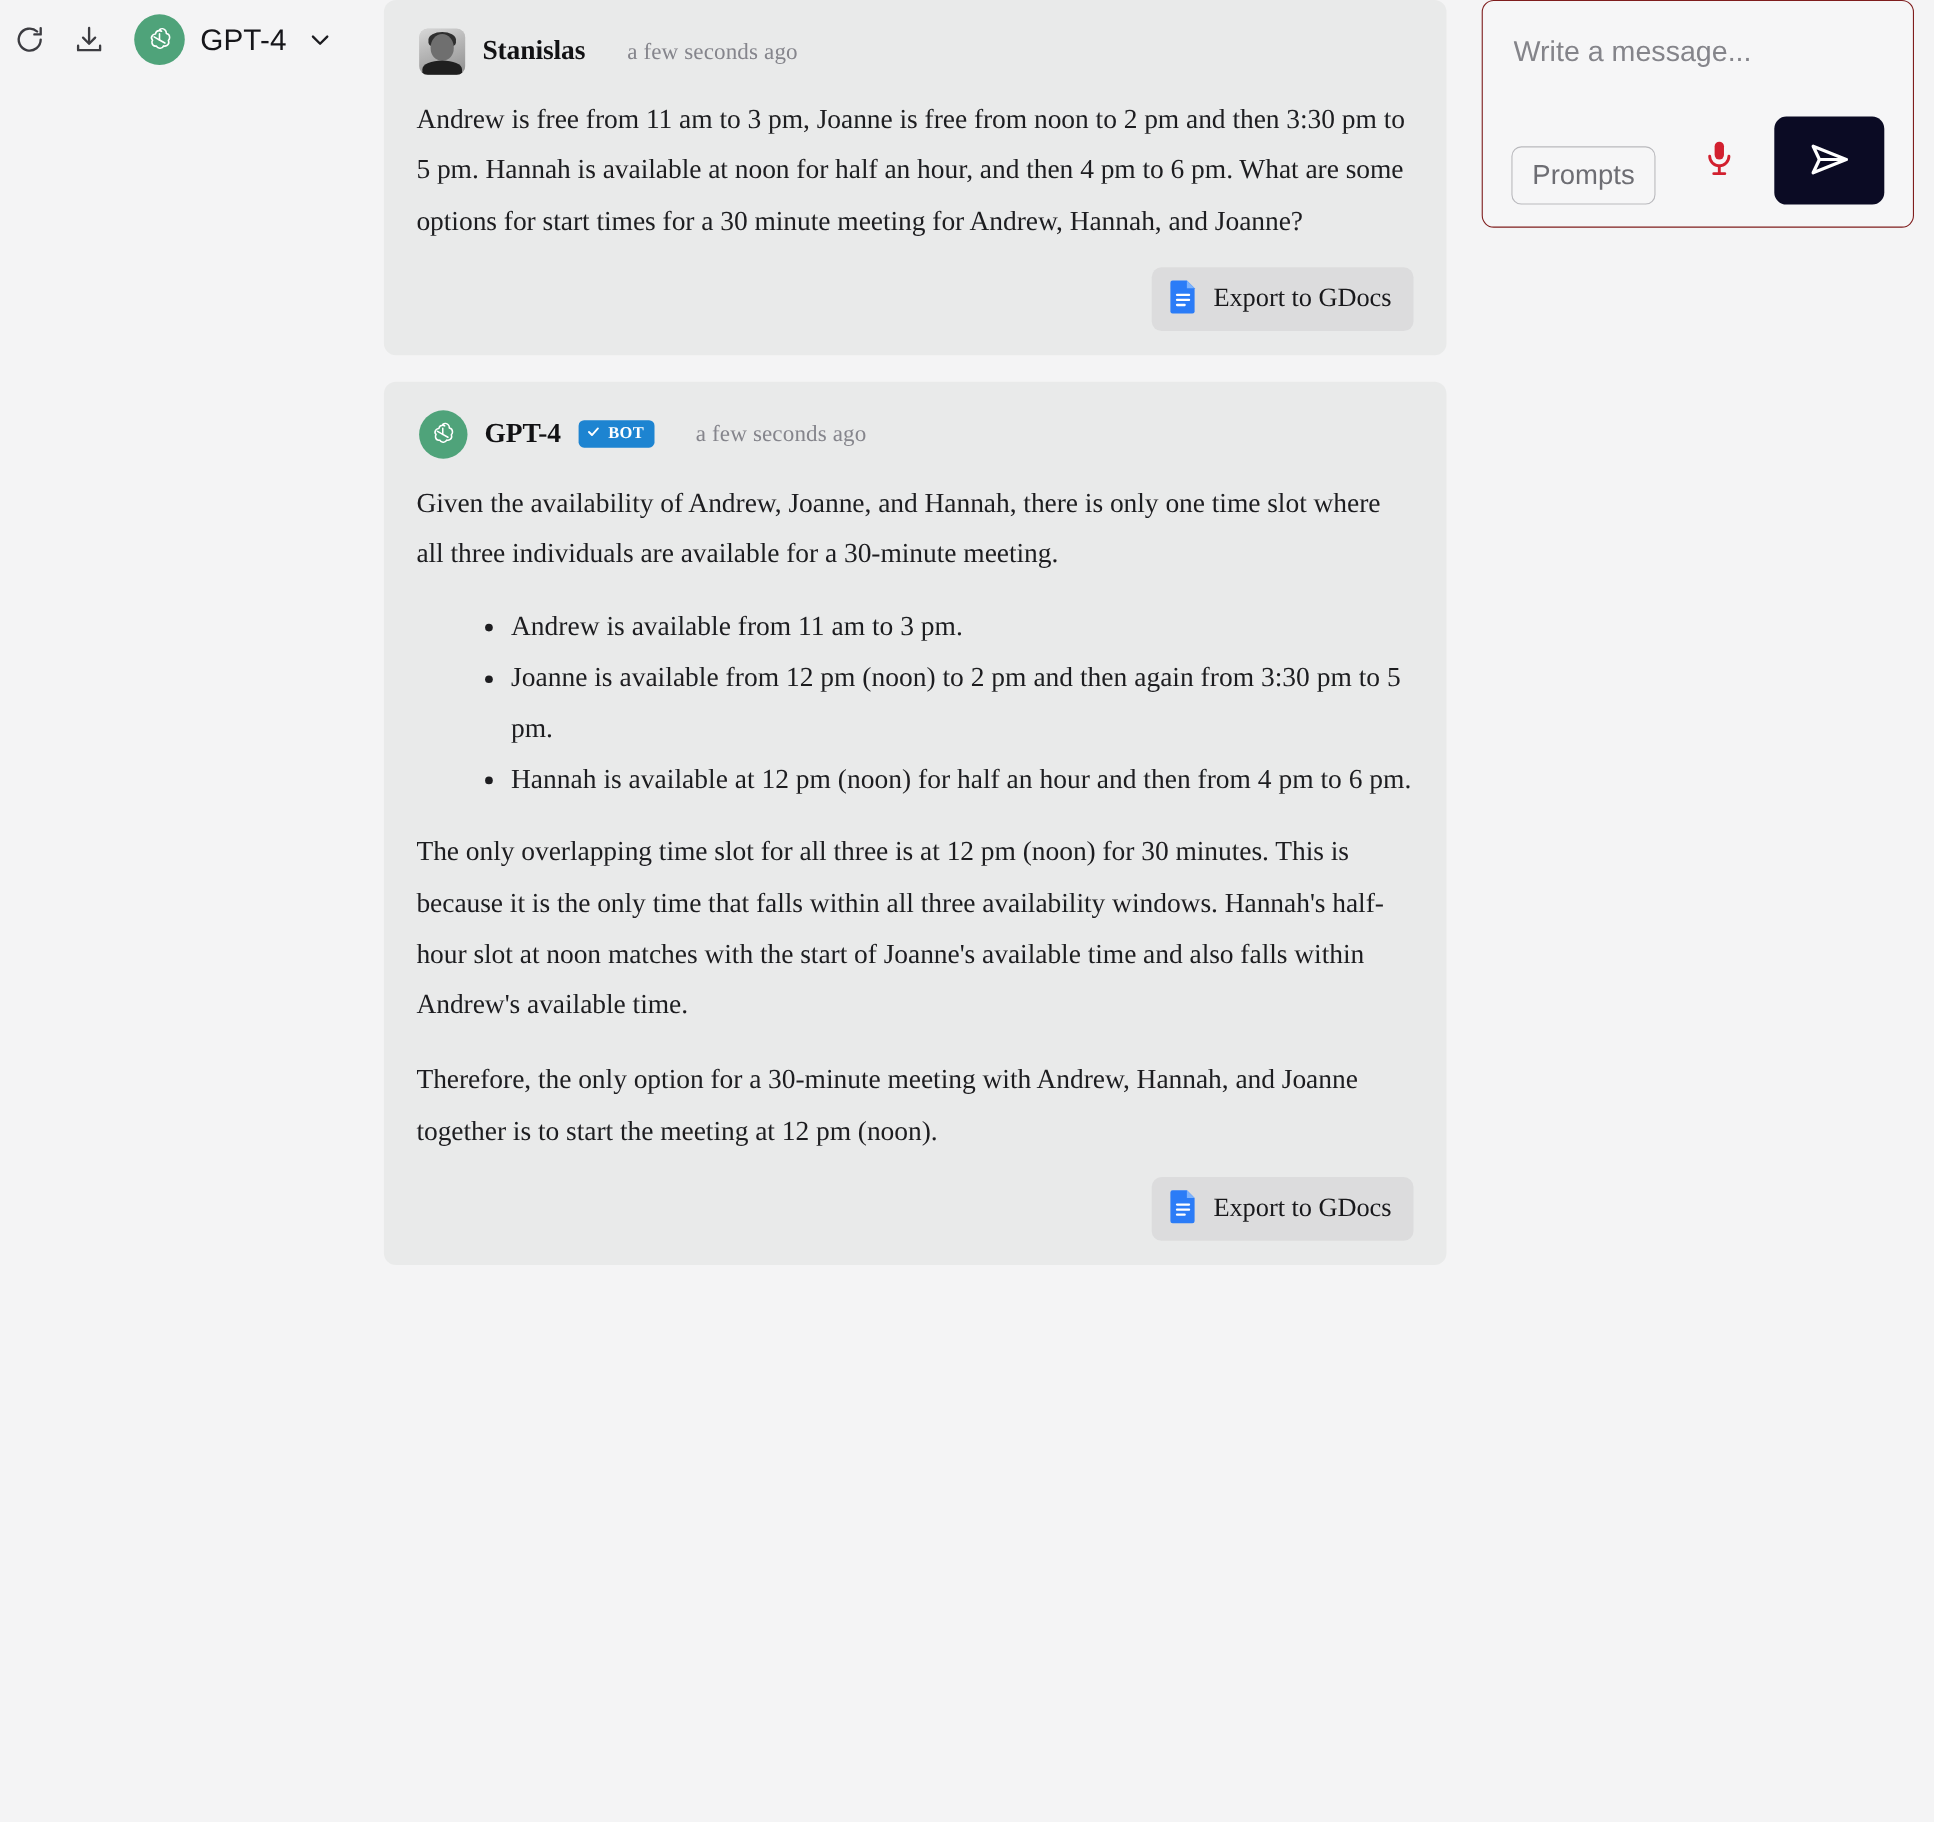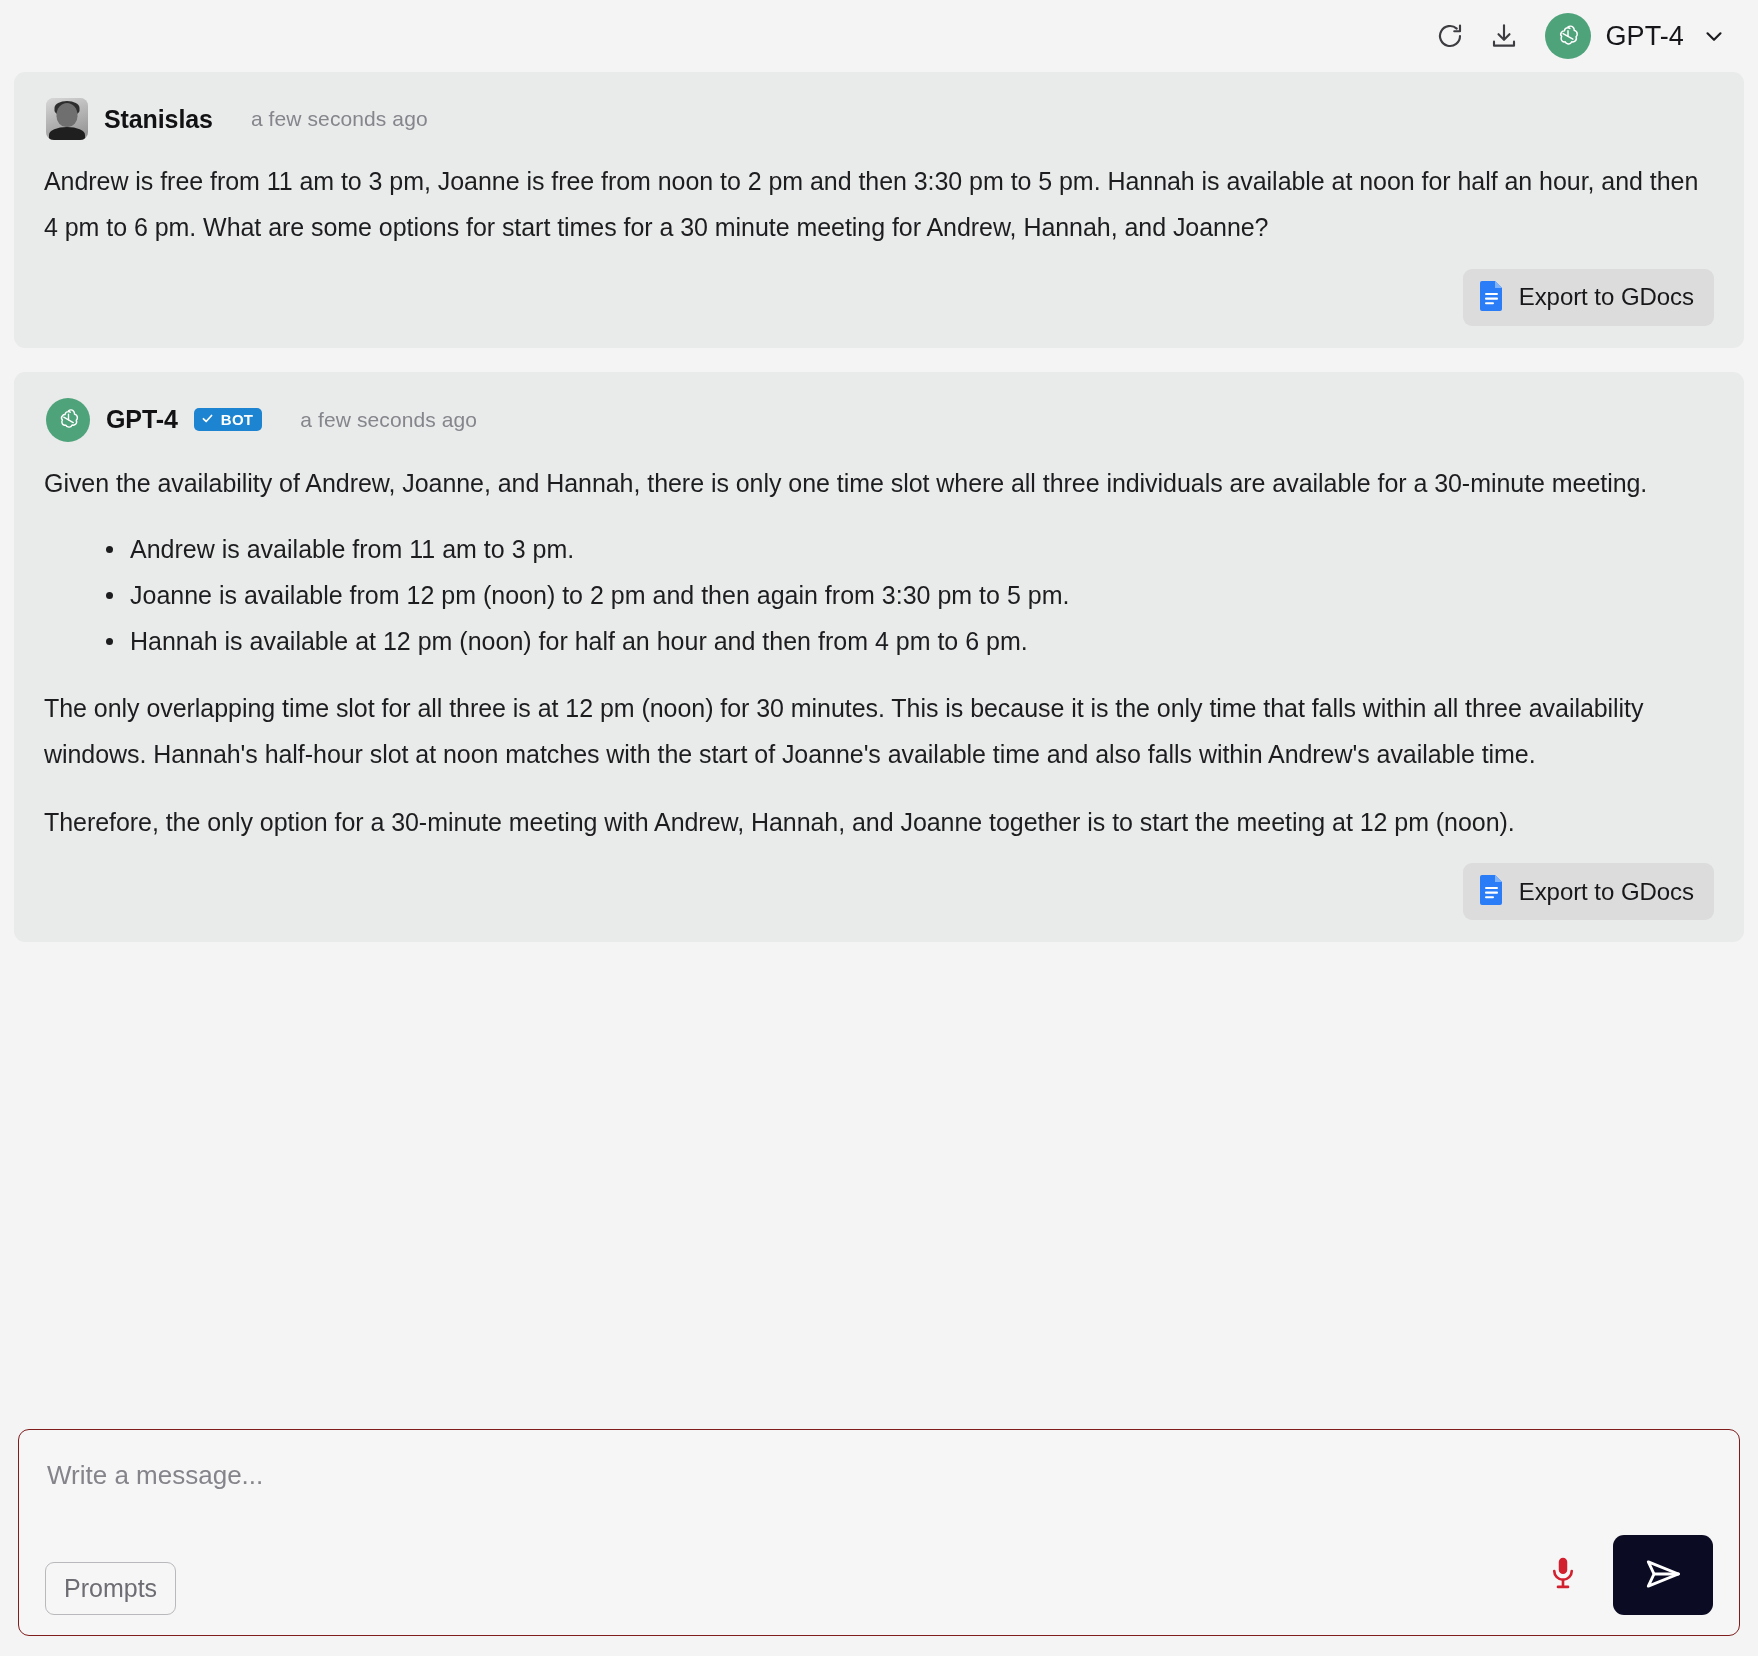--- a/index.html
+++ b/index.html
@@ -11,21 +11,21 @@
     font-family: "Liberation Sans", sans-serif;
     -webkit-font-smoothing: antialiased;
   }
 
   .app {
     position: relative;
     width: 1758px;
     height: 1656px;
     background: #f4f4f5;
     display: flex;
-    flex-direction: column;
+    flex-direction: row;
     overflow: hidden;
   }
 
   
   .header {
     height: 72px;
     flex: 0 0 72px;
     display: flex;
     align-items: center;
     justify-content: flex-end;
@@ -73,20 +73,21 @@
     padding: 0 14px;
     overflow: hidden;
   }
 
   .bubble {
     background: #e9eaea;
     border-radius: 11px;
     padding: 26px 30px 22px 30px;
     margin-bottom: 24px;
     position: relative;
+    font-family: Liberation Serif, serif;
   }
 
   .msg-head {
     display: flex;
     align-items: center;
     gap: 16px;
     margin-bottom: 18px;
     padding-left: 2px;
   }
 

